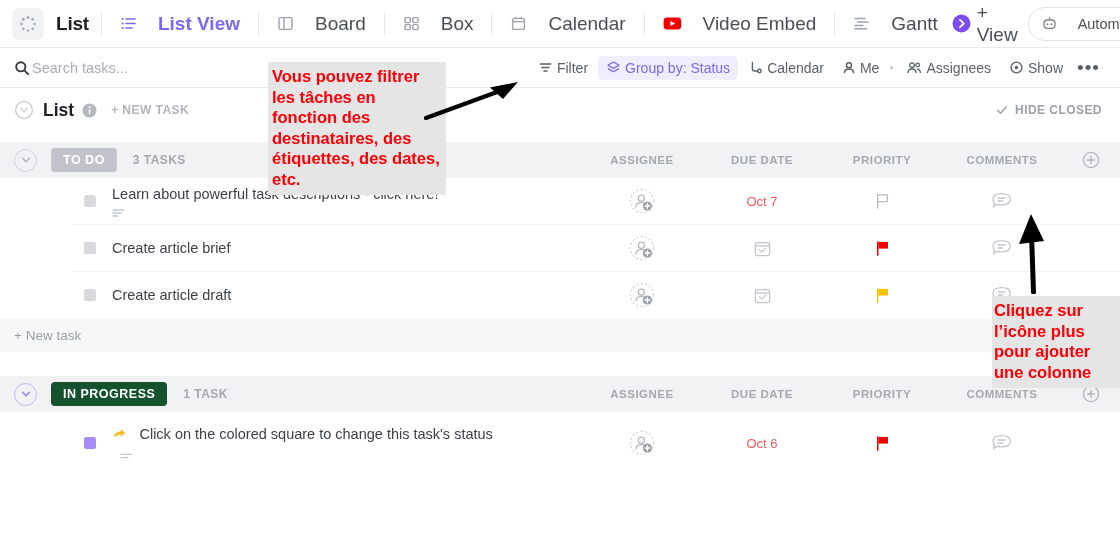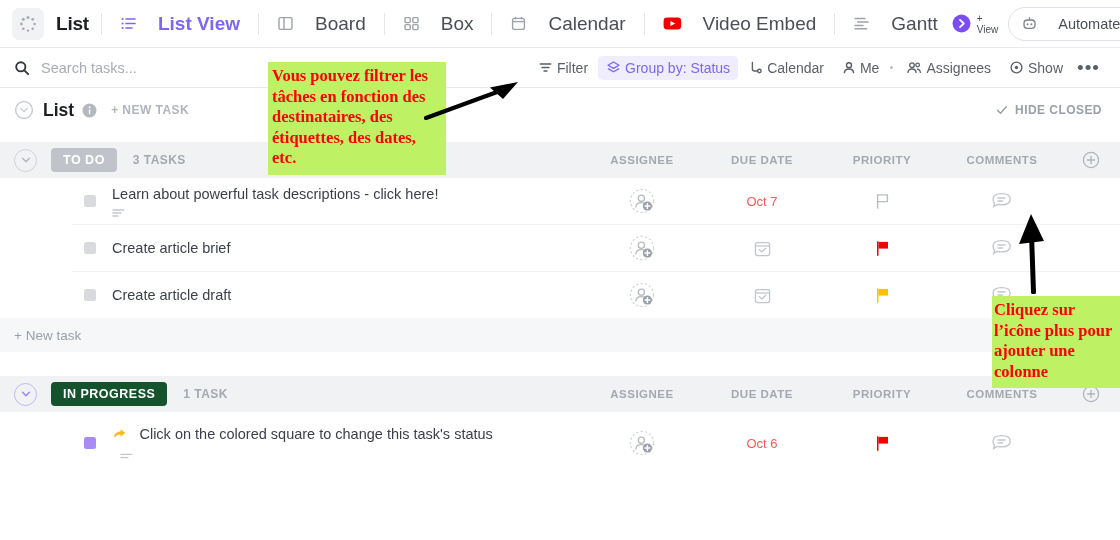--- a/index.html
+++ b/index.html
@@ -31,35 +31,35 @@
   .vb-item{
     display:flex;align-items:center;gap:21px;
     font-size:19px;color:#4a4f57;white-space:nowrap;
     padding:4px 6px;border-radius:5px;cursor:pointer;position:relative;
   }
   .vb-item.active{color:#7b68ee;font-weight:600;}
   .vb-item.active::after{
     content:"";position:absolute;left:4px;right:4px;bottom:-14px;height:2.5px;background:#7b68ee;border-radius:2px;
   }
   .vb-spacer{flex:1 1 auto;}
-  .vb-plusview{display:flex;align-items:center;gap:6px;font-size:10px;color:#4a4f57;cursor:pointer;margin-left:6px;}
+  .vb-plusview{display:flex;align-items:center;gap:6px;font-size:19px;color:#4a4f57;cursor:pointer;margin-left:6px;}
   .vb-pill{
     display:flex;align-items:center;gap:20px;
     border:1px solid #e0e2e7;border-radius:20px;height:32px;padding:0 12px;
     font-size:14.5px;color:#4a4f57;cursor:pointer;background:#fff;margin-left:10px;
   }
   .vb-pill .divider{width:1px;height:18px;background:#e4e6ea;}
   .icon{display:inline-flex;align-items:center;justify-content:center;flex:0 0 auto;}
 
   
   .filterbar{
     height:40px;display:flex;align-items:center;padding:0 14px;box-sizing:border-box;
     border-bottom:1px solid #e8eaed;background:#fff;position:relative;
   }
-  .search-wrap{display:flex;align-items:center;gap:9px;width:250px;flex:0 0 auto;}
+  .search-wrap{display:flex;align-items:center;gap:0;width:250px;flex:0 0 auto;}
   .search-input{
     border:none;outline:none;font-size:14.5px;color:#3c4149;
     font-family:"Liberation Sans", sans-serif;background:transparent;width:190px;
   }
   .search-input::placeholder{color:#a7acb5;}
   .chev-btn{margin-left:4px;cursor:pointer;color:#8d929b;}
   .fb-spacer{flex:1 1 auto;}
   .fb-item{
     display:flex;align-items:center;gap:4px;font-size:14px;color:#5a5f68;
     padding:4px 8px;border-radius:5px;cursor:pointer;white-space:nowrap;margin-left:2px;
@@ -125,23 +125,23 @@
   .cell{width:120px;display:flex;align-items:center;justify-content:center;}
   .cell-pad{width:58px;}
   .due-text{font-size:13px;color:#f35b5b;}
   .newtask-row{
     height:34px;display:flex;align-items:center;padding-left:14px;
     font-size:13.5px;color:#9aa0a8;background:#f6f7f8;cursor:pointer;
   }
 
   
   .anno{
-    position:absolute;background:#bef264;color:#fb0007;
+    position:absolute;background:#e5e5e5;color:#fb0007;
     font-weight:700;font-size:16.5px;line-height:20.5px;
-    font-family:Liberation Serif, serif;
+    font-family:Liberation Sans, sans-serif;
     z-index:40;
   }
   #anno-filter{left:268px;top:62px;width:172px;padding:4px 2px 6px 4px;}
   #anno-plus{left:992px;top:296px;width:126px;padding:4px 2px 6px 2px;}
   .arrow{position:absolute;z-index:45;}
   #arrow-filter{left:424px;top:78px;}
   #arrow-plus{left:1012px;top:212px;}
 </style>
 </head>
 <body>

